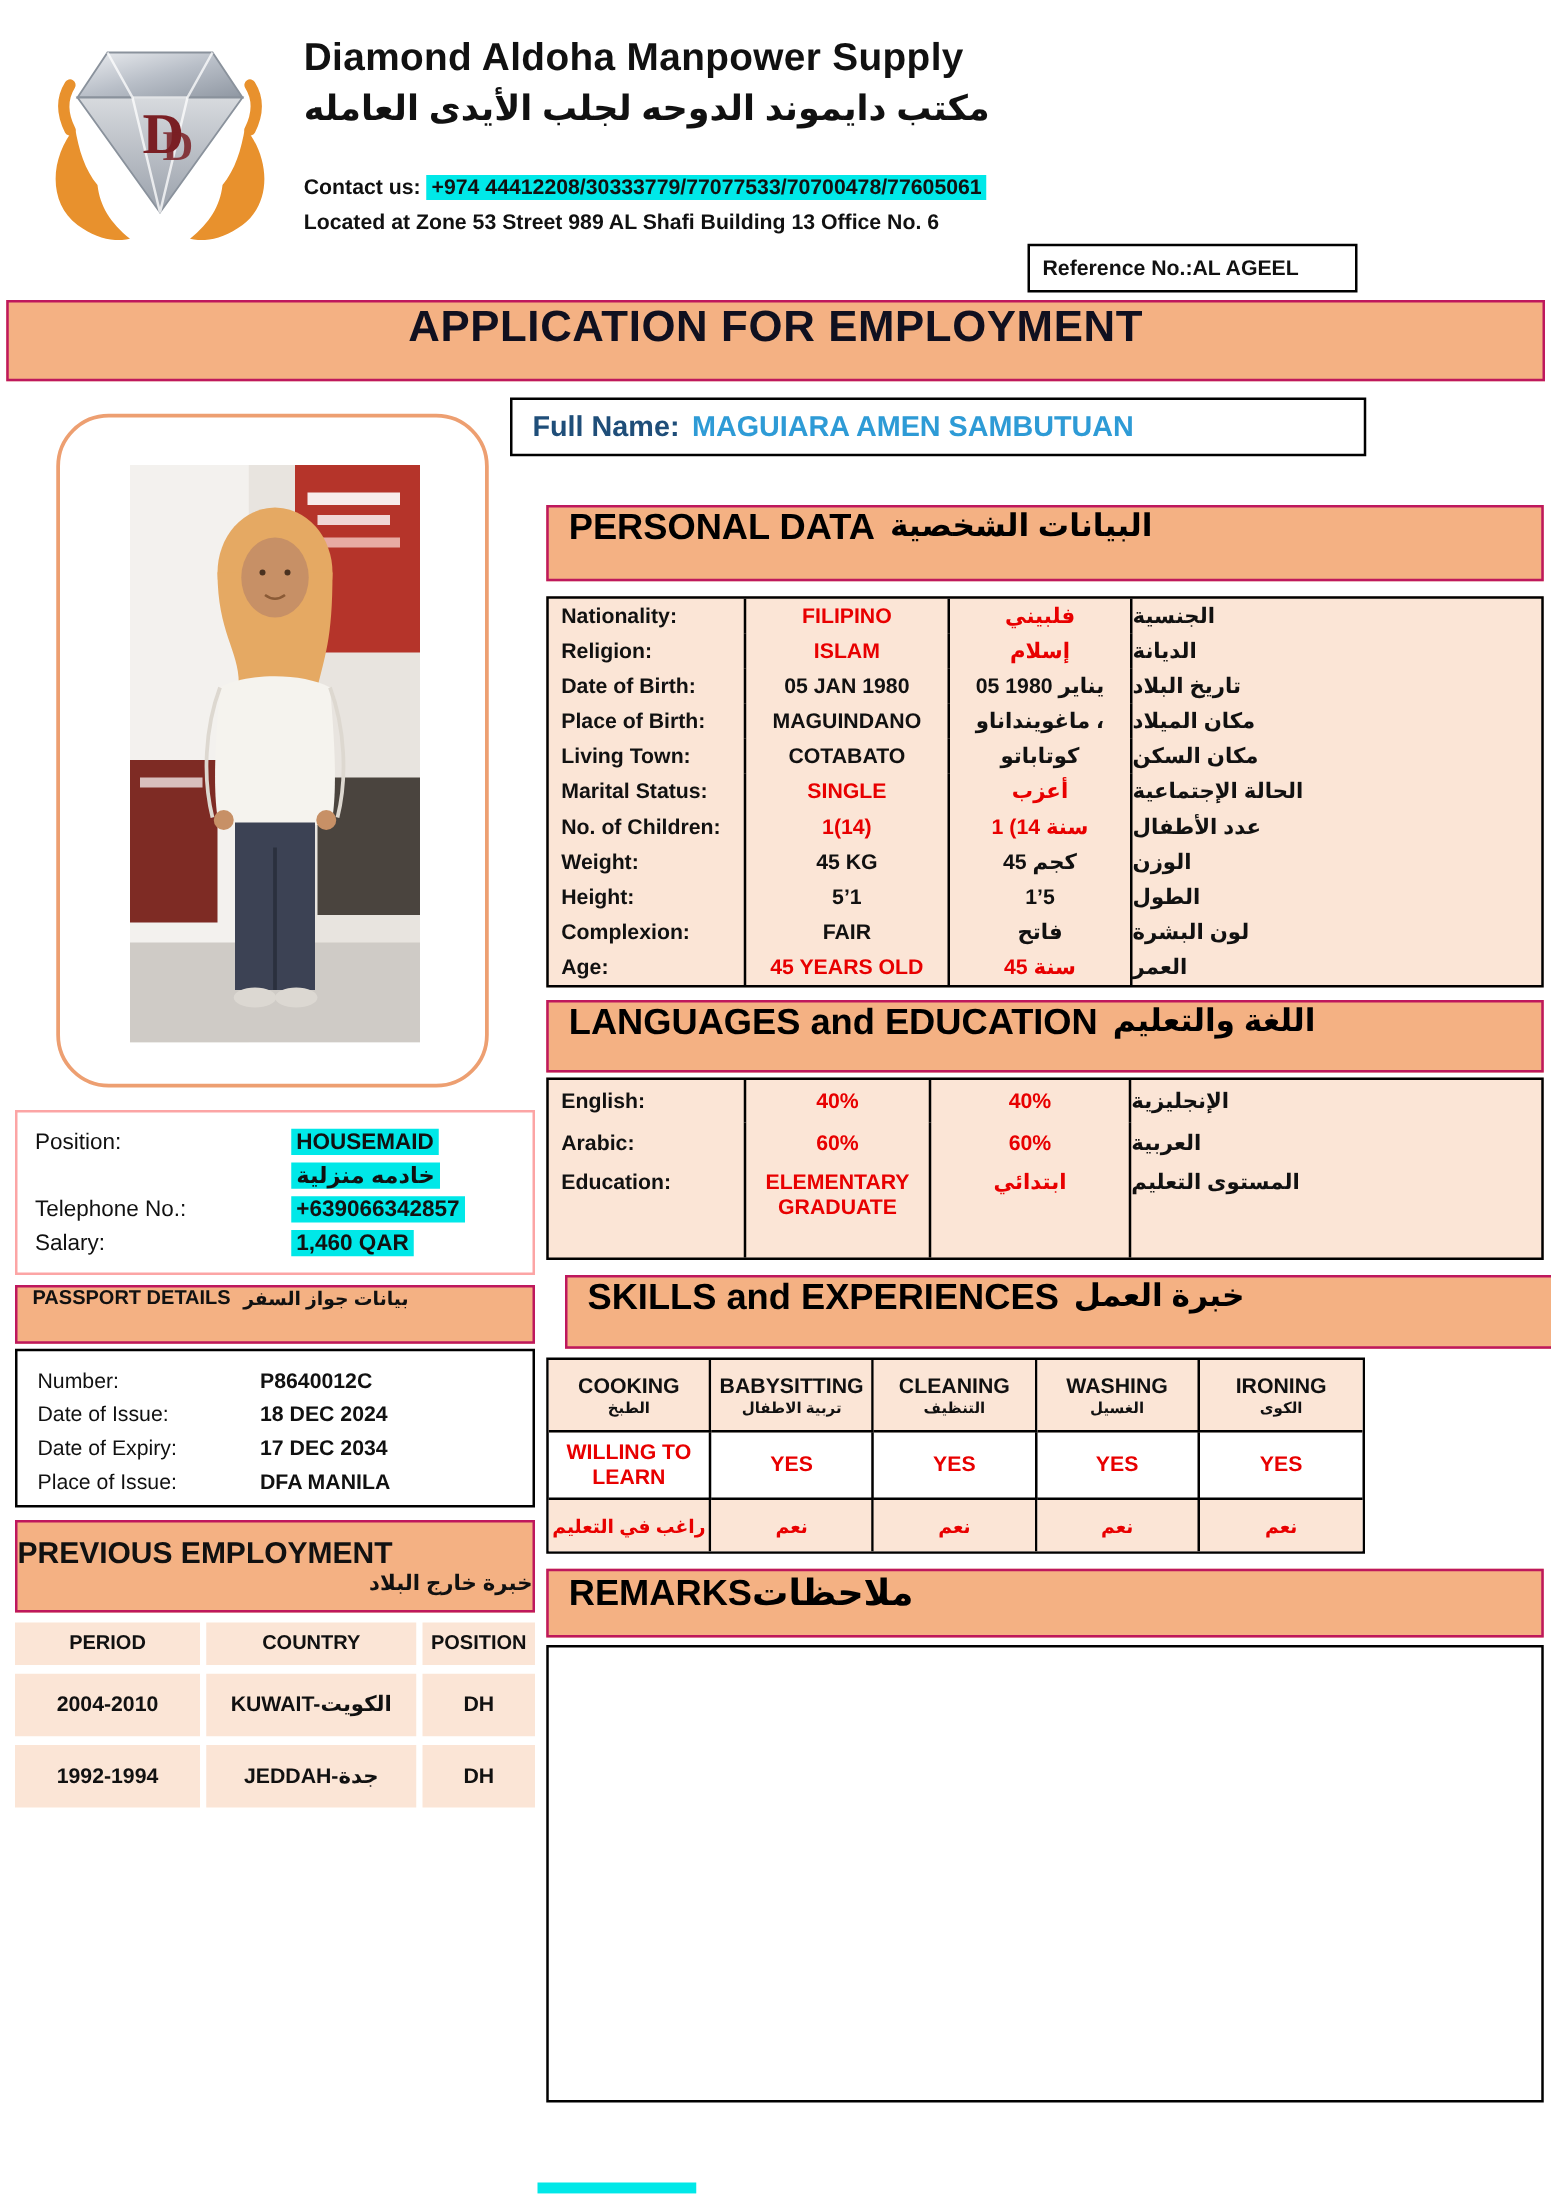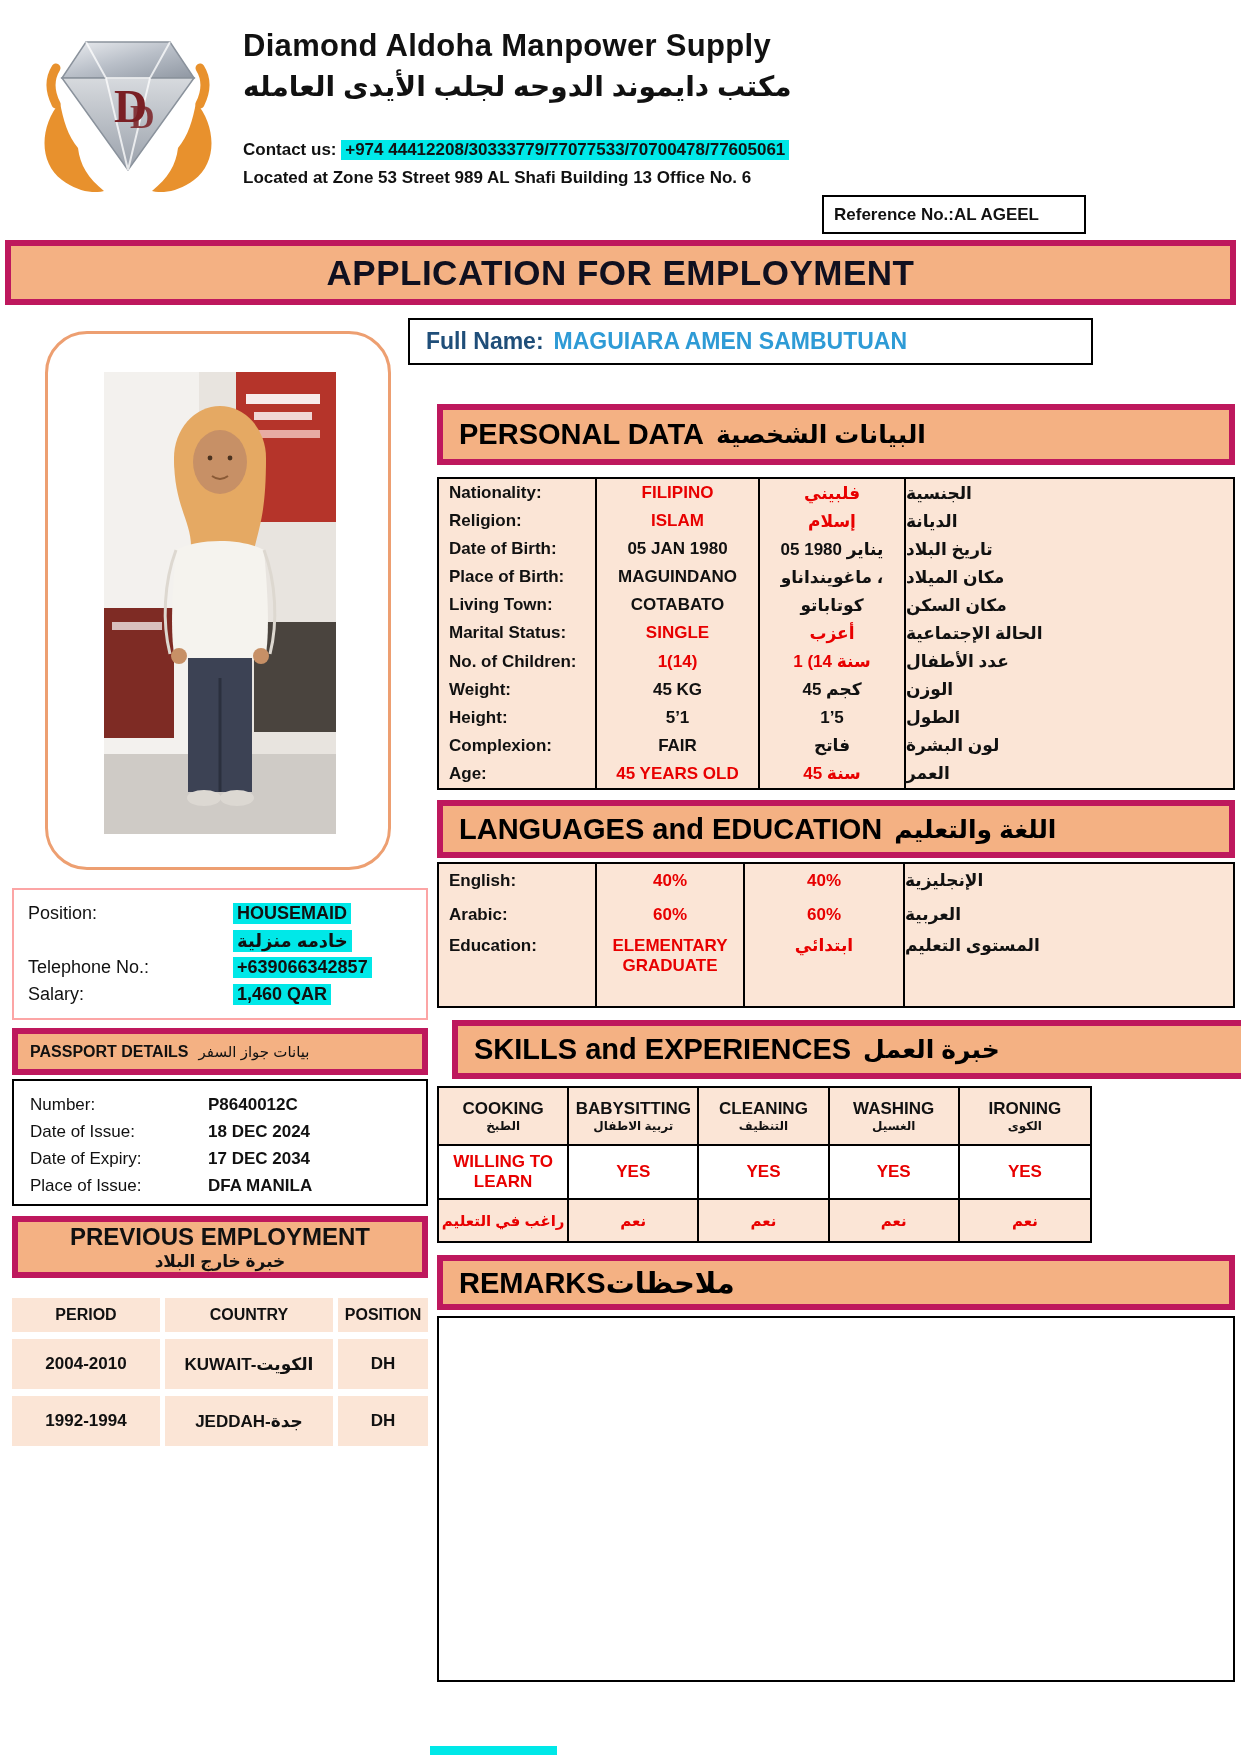--- a/index.html
+++ b/index.html
@@ -1,21 +1,21 @@
 <!DOCTYPE html>
 <html style="--banner_orange: #F4B183; --table_peach: #FBE5D6; --highlight_cyan: #00E8E8; --value_red: #E80000; --fullname_label_blue: #1F4E79; --fullname_value_blue: #2E9BD6;"><head>
 <meta charset="utf-8">
 <style>
   * { margin:0; padding:0; box-sizing:border-box; }
   html,body { background:#ffffff; }
   body { font-family:"Liberation Sans","DejaVu Sans",sans-serif; color:#111; }
   .page { position:relative; width:1241px; height:1755px; background:#fff; overflow:hidden; }
   .abs { position:absolute; }
   .b { font-weight:bold; }
-  .banner { background:var(--banner_orange,#F4B183); border:6px solid #be185d; display:flex; align-items:center; }
+  .banner { background:var(--banner_orange,#F4B183); border:2px solid #be185d; display:flex; }
   .red { color:var(--value_red,#E80000); }
   .cyan { background:var(--highlight_cyan,#00E8E8); padding:0 4px; font-weight:bold; display:inline-block; }
 
   
   .logo { left:30px; top:26px; width:196px; height:166px; }
   .company-en { left:243px; top:28px; font-size:31px; font-weight:bold; letter-spacing:.3px; }
   .company-ar { left:243px; top:70px; font-size:28px; font-weight:bold; }
   .contact-line { left:243px; top:140px; font-size:17px; font-weight:bold; }
   .address-line { left:243px; top:168px; font-size:17px; font-weight:bold; }
   .ref-box { left:822px; top:195px; width:264px; height:39px; border:2px solid #000; display:flex; align-items:center; padding-left:10px; font-size:17px; font-weight:bold; }
@@ -55,26 +55,26 @@
   .lang-table .cell { line-height:1.15; }
   .wrapcell { white-space:normal; padding:0 8px; }
 
   
   .info-box { left:12px; top:888px; width:416px; height:132px; border:2px solid #fca5a5; padding:10px 6px 0 14px;
               display:grid; grid-template-columns:205px 1fr; grid-auto-rows:27px; align-items:center; font-size:18px; }
 
   
   .passport-banner { left:12px; top:1028px; width:416px; height:47px; padding-left:12px; gap:10px; }
   .pp-en { font-size:16px; font-weight:bold; }
-  .pp-ar { font-size:15px; font-weight:normal; }
+  .pp-ar { font-size:15px; font-weight:bold; }
   .passport-box { left:12px; top:1079px; width:416px; height:127px; border:2px solid #000; padding:10px 0 0 16px;
                   display:grid; grid-template-columns:178px 1fr; grid-auto-rows:27px; align-items:center; font-size:17px; }
 
   
-  .prev-banner { left:12px; top:1216px; width:416px; height:62px; flex-direction:column; justify-content:center; }
+  .prev-banner { left:12px; top:1216px; width:416px; height:74px; flex-direction:column; justify-content:center; }
   .prev-l1 { font-size:24px; font-weight:bold; }
   .prev-l2 { font-size:17px; font-weight:bold; }
   .prev-table { left:12px; top:1298px; width:416px; }
   .prev-row { display:grid; grid-template-columns:148px 168px 1fr; gap:5px; }
   .prev-cell { background:var(--table_peach,#FBE5D6); display:flex; align-items:center; justify-content:center; font-weight:bold; }
   .prev-h { height:34px; font-size:16px; }
   .prev-d { height:50px; font-size:17px; margin-top:0; }
   .prev-gap { height:7px; }
 
   

